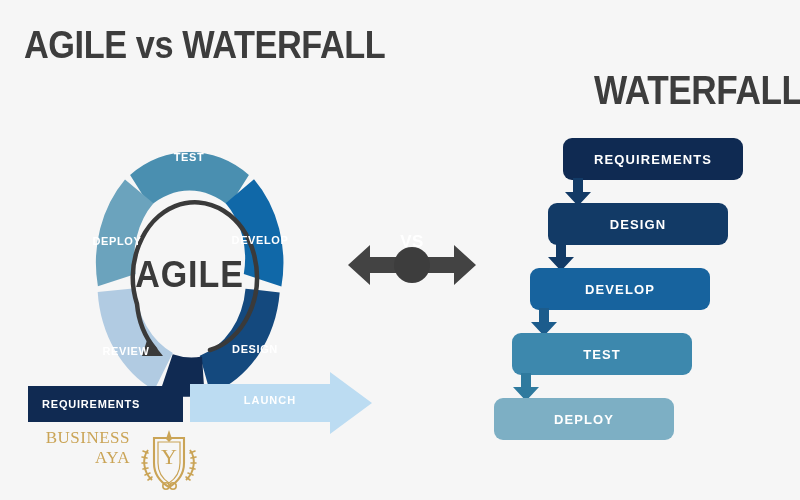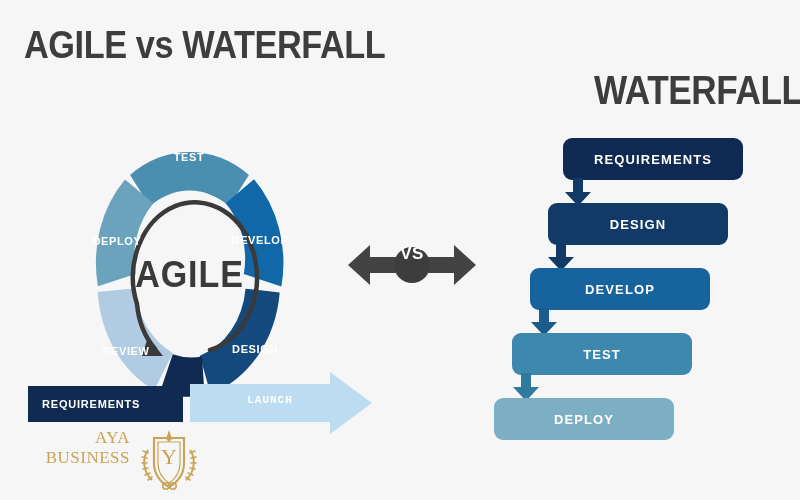--- a/index.html
+++ b/index.html
@@ -42,40 +42,40 @@
     font-weight:bold;font-size:37px;color:#3a3a3a;
     letter-spacing:1px;
     transform:scaleX(.92);
   }
 
   
   #launch-arrow{position:absolute;left:190px;top:372px;width:182px;height:62px;}
   #launch-label{
     position:absolute;left:190px;top:394px;width:160px;
     text-align:center;
-    font-family:Liberation Mono, monospace;
+    font-family:Liberation Sans, sans-serif;
     font-weight:bold;font-size:11px;color:#ffffff;letter-spacing:1px;
   }
 
   
   #agile-requirements{
     position:absolute;left:28px;top:386px;width:155px;height:36px;
     background:#102a52;
     display:flex;align-items:center;
     box-sizing:border-box;padding-left:14px;
   }
   #agile-requirements span{
     font-family:"Liberation Sans Narrow","Liberation Sans",sans-serif;
     font-weight:bold;font-size:11px;color:#fff;letter-spacing:.8px;
   }
 
   
   #vs-group{position:absolute;left:348px;top:235px;width:128px;height:60px;}
   #vs-text{
-    position:absolute;left:348px;top:244px;width:128px;
+    position:absolute;left:348px;top:232px;width:128px;
     text-align:center;
     font-family:"Liberation Sans Narrow","Liberation Sans",sans-serif;
     font-weight:bold;font-size:17px;color:#ffffff;letter-spacing:.5px;
   }
 
   
   #waterfall{position:absolute;left:485px;top:138px;width:290px;height:305px;}
   .wf-step{
     position:absolute;
     border-radius:9px;
@@ -186,22 +186,22 @@
       <polygon points="8,0 18,0 18,14 26,14 13,28 0,14 8,14" fill="#2f7a9e"></polygon>
     </svg>
 
     <div class="wf-step" style="left:9px;top:260px;width:180px;height:42px;background:#7dafc4;">
       <span>DEPLOY</span>
     </div>
   </div>
 
   <div id="logo">
     <div style="position:absolute;left:0;top:0;width:112px;">
+      <span class="logo-line">BUSINESS</span>
       <span class="logo-line">AYA</span>
-      <span class="logo-line">BUSINESS</span>
     </div>
 
     <svg id="logo-crest" width="66" height="64" viewBox="0 0 66 64">
 
       <path d="M18 8 H48 V33 C48 46 40 53 33 57 C26 53 18 46 18 33 Z" fill="none" stroke="#caa456" stroke-width="2.1"></path>
       <path d="M22 12 H44 V33 C44 44 37.5 50 33 53 C28.5 50 22 44 22 33 Z" fill="none" stroke="#caa456" stroke-width="1.2"></path>
 
       <text x="33" y="34" text-anchor="middle" font-family="Liberation Serif, serif" font-size="22" fill="#caa456">Y</text>
 
       <path d="M12 20 C6 28 7 42 16 50" fill="none" stroke="#caa456" stroke-width="2"></path>

